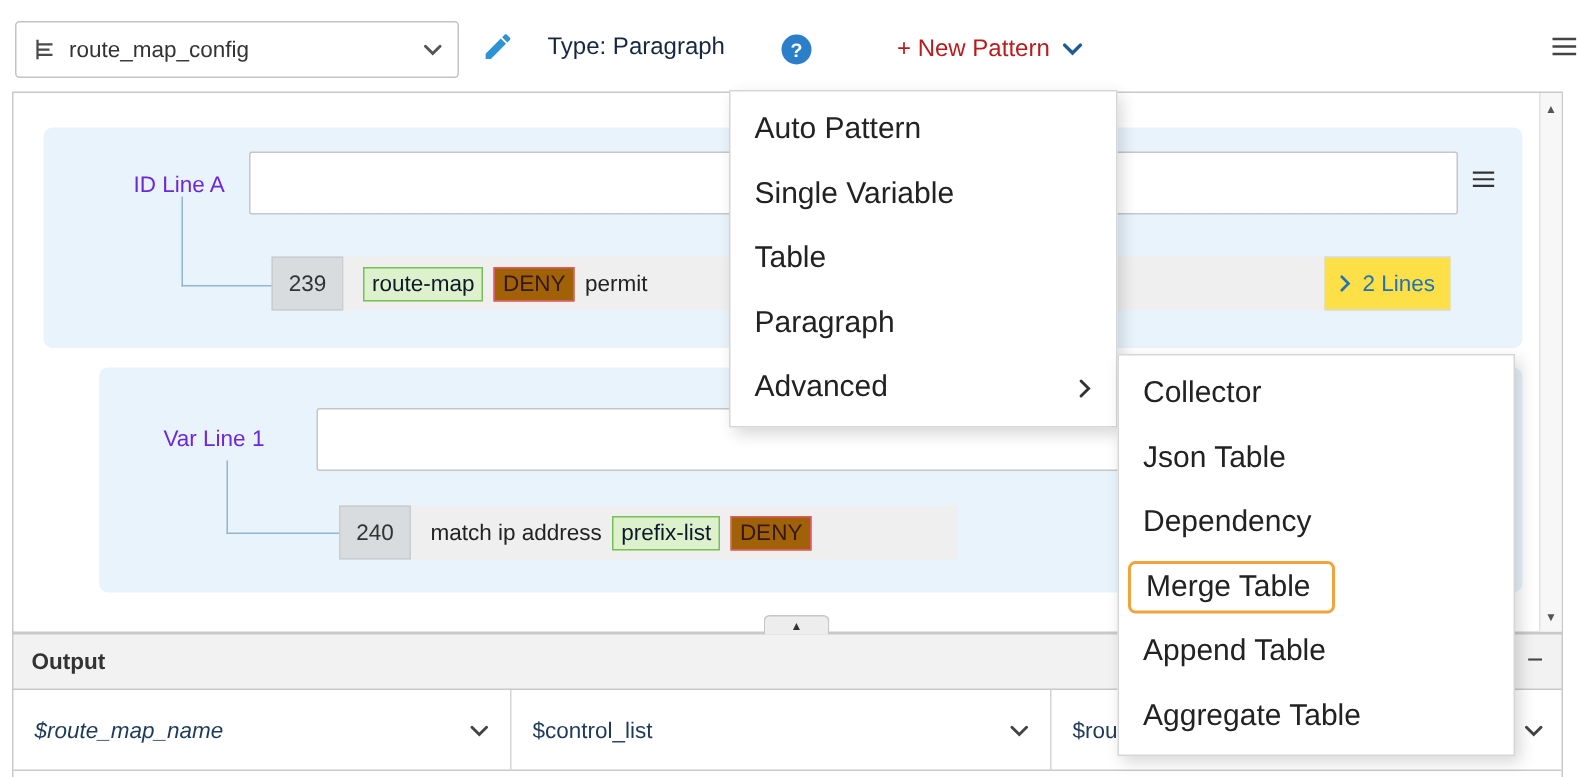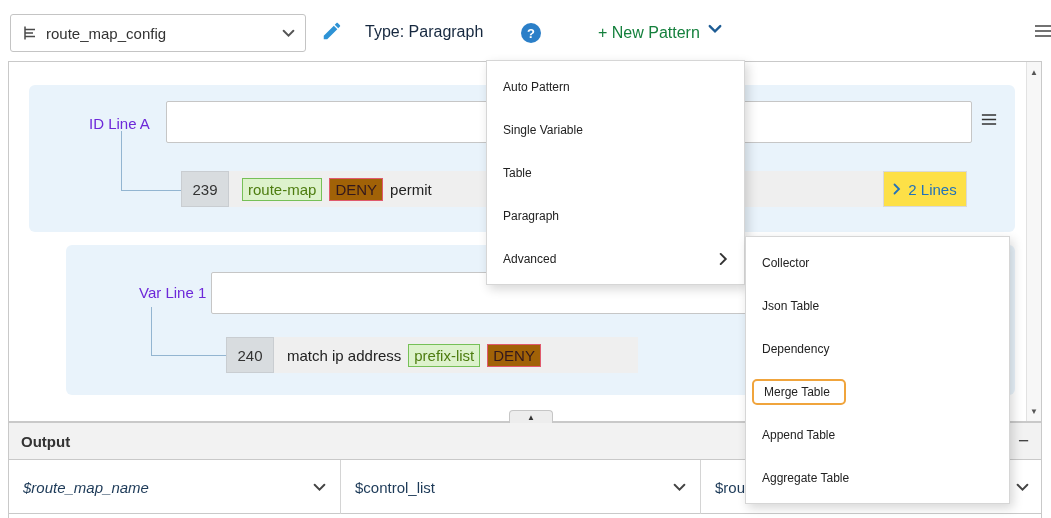--- a/index.html
+++ b/index.html
@@ -10,22 +10,22 @@
   
   .toolbar{position:absolute;left:0;top:0;width:100%;height:61px;background:#fff;padding-left:10px;}
   .select-box{position:absolute;left:10px;top:14px;width:296px;height:38px;border:1px solid #c4c4c4;
     border-radius:3px;display:flex;align-items:center;gap:9px;padding:0 10px;box-sizing:border-box;cursor:pointer;background:#fff;}
   .select-value{flex:1;font-size:15px;color:#333;}
   .pencil-btn{position:absolute;left:321px;top:20px;cursor:pointer;}
   .type-label{position:absolute;left:365px;top:23px;font-size:16px;color:#16283f;font-weight:500;}
   .help-badge{position:absolute;left:521px;top:23px;width:20px;height:20px;border-radius:50%;
     background:#2b7fc8;color:#fff;font-size:13px;font-weight:bold;display:flex;align-items:center;
     justify-content:center;cursor:pointer;}
-  .new-pattern{position:absolute;left:598px;top:24px;display:flex;align-items:flex-start;gap:8px;
-    color:#15803d;font-size:16px;cursor:pointer;}
+  .new-pattern{position:absolute;left:598px;top:24px;display:flex;align-items:center;gap:8px;
+    color:#b91c1c;font-size:16px;cursor:pointer;}
   .tb-menu{position:absolute;right:9px;top:24px;cursor:pointer;}
 
   
   .main{position:absolute;left:8px;top:61px;width:1034px;height:361px;border:1px solid #c9c9c9;
     background:#fff;box-sizing:border-box;}
   .v-scroll{position:absolute;top:0;right:0;width:15px;height:100%;background:#f7f7f7;
     border-left:1px solid #e2e2e2;box-sizing:border-box;}
   .scroll-btn{position:absolute;left:0;width:14px;height:16px;display:flex;align-items:center;
     justify-content:center;font-size:8px;color:#555;cursor:pointer;}
   .scroll-up{top:2px;}
@@ -38,33 +38,33 @@
   .regex-input{position:absolute;background:#fff;border:1px solid #c6c6c6;border-radius:2px;height:42px;
     line-height:40px;padding:0 12px;font-size:16px;color:#1a1a1a;box-sizing:border-box;overflow:hidden;
     white-space:pre;font-family:"DejaVu Sans Mono",monospace;}
   .connector{position:absolute;border-left:1px solid #93b5d1;border-bottom:1px solid #93b5d1;}
   .match-row{position:absolute;display:flex;height:36px;}
   .num-box{width:48px;background:#d8dcdf;border:1px solid #c9cdd1;box-sizing:border-box;display:flex;
     align-items:center;justify-content:center;font-size:15px;color:#333;flex:none;}
   .strip{flex:1;background:#efefef;display:flex;align-items:center;gap:7px;padding:0 13px;
     font-size:15px;color:#222;white-space:nowrap;overflow:hidden;}
   .tok{padding:2px 5px;border:1px solid;flex:none;}
-  .tok-green{background:#ddf2cc;border-color:#76c057;color:#4d7c0f;}
+  .tok-green{background:#ddf2cc;border-color:#76c057;color:#0f172a;}
   .tok-red{background:#a16207;border-color:#e05a6d;color:#33181d;}
   .lines-btn{width:84px;background:#fde047;border:1px solid #d9d9d9;display:flex;align-items:center;
     justify-content:center;gap:7px;color:#2272b9;font-size:15px;cursor:pointer;box-sizing:border-box;flex:none;}
   .row-handle{position:absolute;cursor:pointer;}
 
   .b1 .line-label{left:60px;top:30px;}
   .b1 .regex-input{left:137px;top:16px;width:806px;}
   .b1 .row-handle{left:952px;top:28px;}
   .b1 .connector{left:92px;top:46px;width:60px;height:59px;}
   .b1 .match-row{left:152px;top:86px;width:786px;}
 
-  .b2 .line-label{left:43px;top:39px;margin-left:30px;}
+  .b2 .line-label{left:43px;top:39px;}
   .b2 .regex-input{left:145px;top:27px;width:566px;}
   .b2 .connector{left:85px;top:62px;width:75px;height:48px;}
   .b2 .match-row{left:160px;top:92px;width:412px;}
 
   
   .output-bar{position:absolute;left:8px;top:422px;width:1034px;height:38px;background:#f2f2f2;
     border:1px solid #c9c9c9;box-sizing:border-box;display:flex;align-items:center;}
   .output-title{margin-left:12px;font-size:15px;font-weight:bold;color:#333;text-align:right;}
   .collapse-tab{position:absolute;left:500px;top:-13px;width:44px;height:13px;background:#ededed;
     border:1px solid #c6c6c6;border-bottom:none;border-radius:4px 4px 0 0;display:flex;align-items:center;
@@ -80,21 +80,21 @@
   .ot-col.c2{left:332px;width:360px;}
   .ot-col.c3{left:692px;width:342px;border-right:none;}
   .col-label{font-size:15px;color:#1d3a58;}
   .col-chevron{cursor:pointer;}
 
   
   .menu{position:absolute;left:486px;top:60px;width:259px;background:#fff;border:1px solid #d6d6d6;
     box-shadow:3px 4px 10px rgba(0,0,0,0.16);padding:4px 0;z-index:30;box-sizing:border-box;}
   .submenu{position:absolute;left:745px;top:236px;width:265px;background:#fff;border:1px solid #d6d6d6;
     box-shadow:3px 4px 10px rgba(0,0,0,0.16);padding:4px 0;z-index:31;box-sizing:border-box;}
-  .menu-item{height:43px;display:flex;align-items:center;padding:0 16px;font-size:12px;color:#222;cursor:pointer;}
+  .menu-item{height:43px;display:flex;align-items:center;padding:0 16px;font-size:20px;color:#222;cursor:pointer;}
   .menu-item.has-sub{justify-content:space-between;}
   .hl-box{border:2px solid #f0a43c;border-radius:5px;padding:4px 14px 4px 10px;margin-left:-10px;}
 </style>
 </head>
 <body>
 
 <div class="stage">
 
   <div class="toolbar">
 

